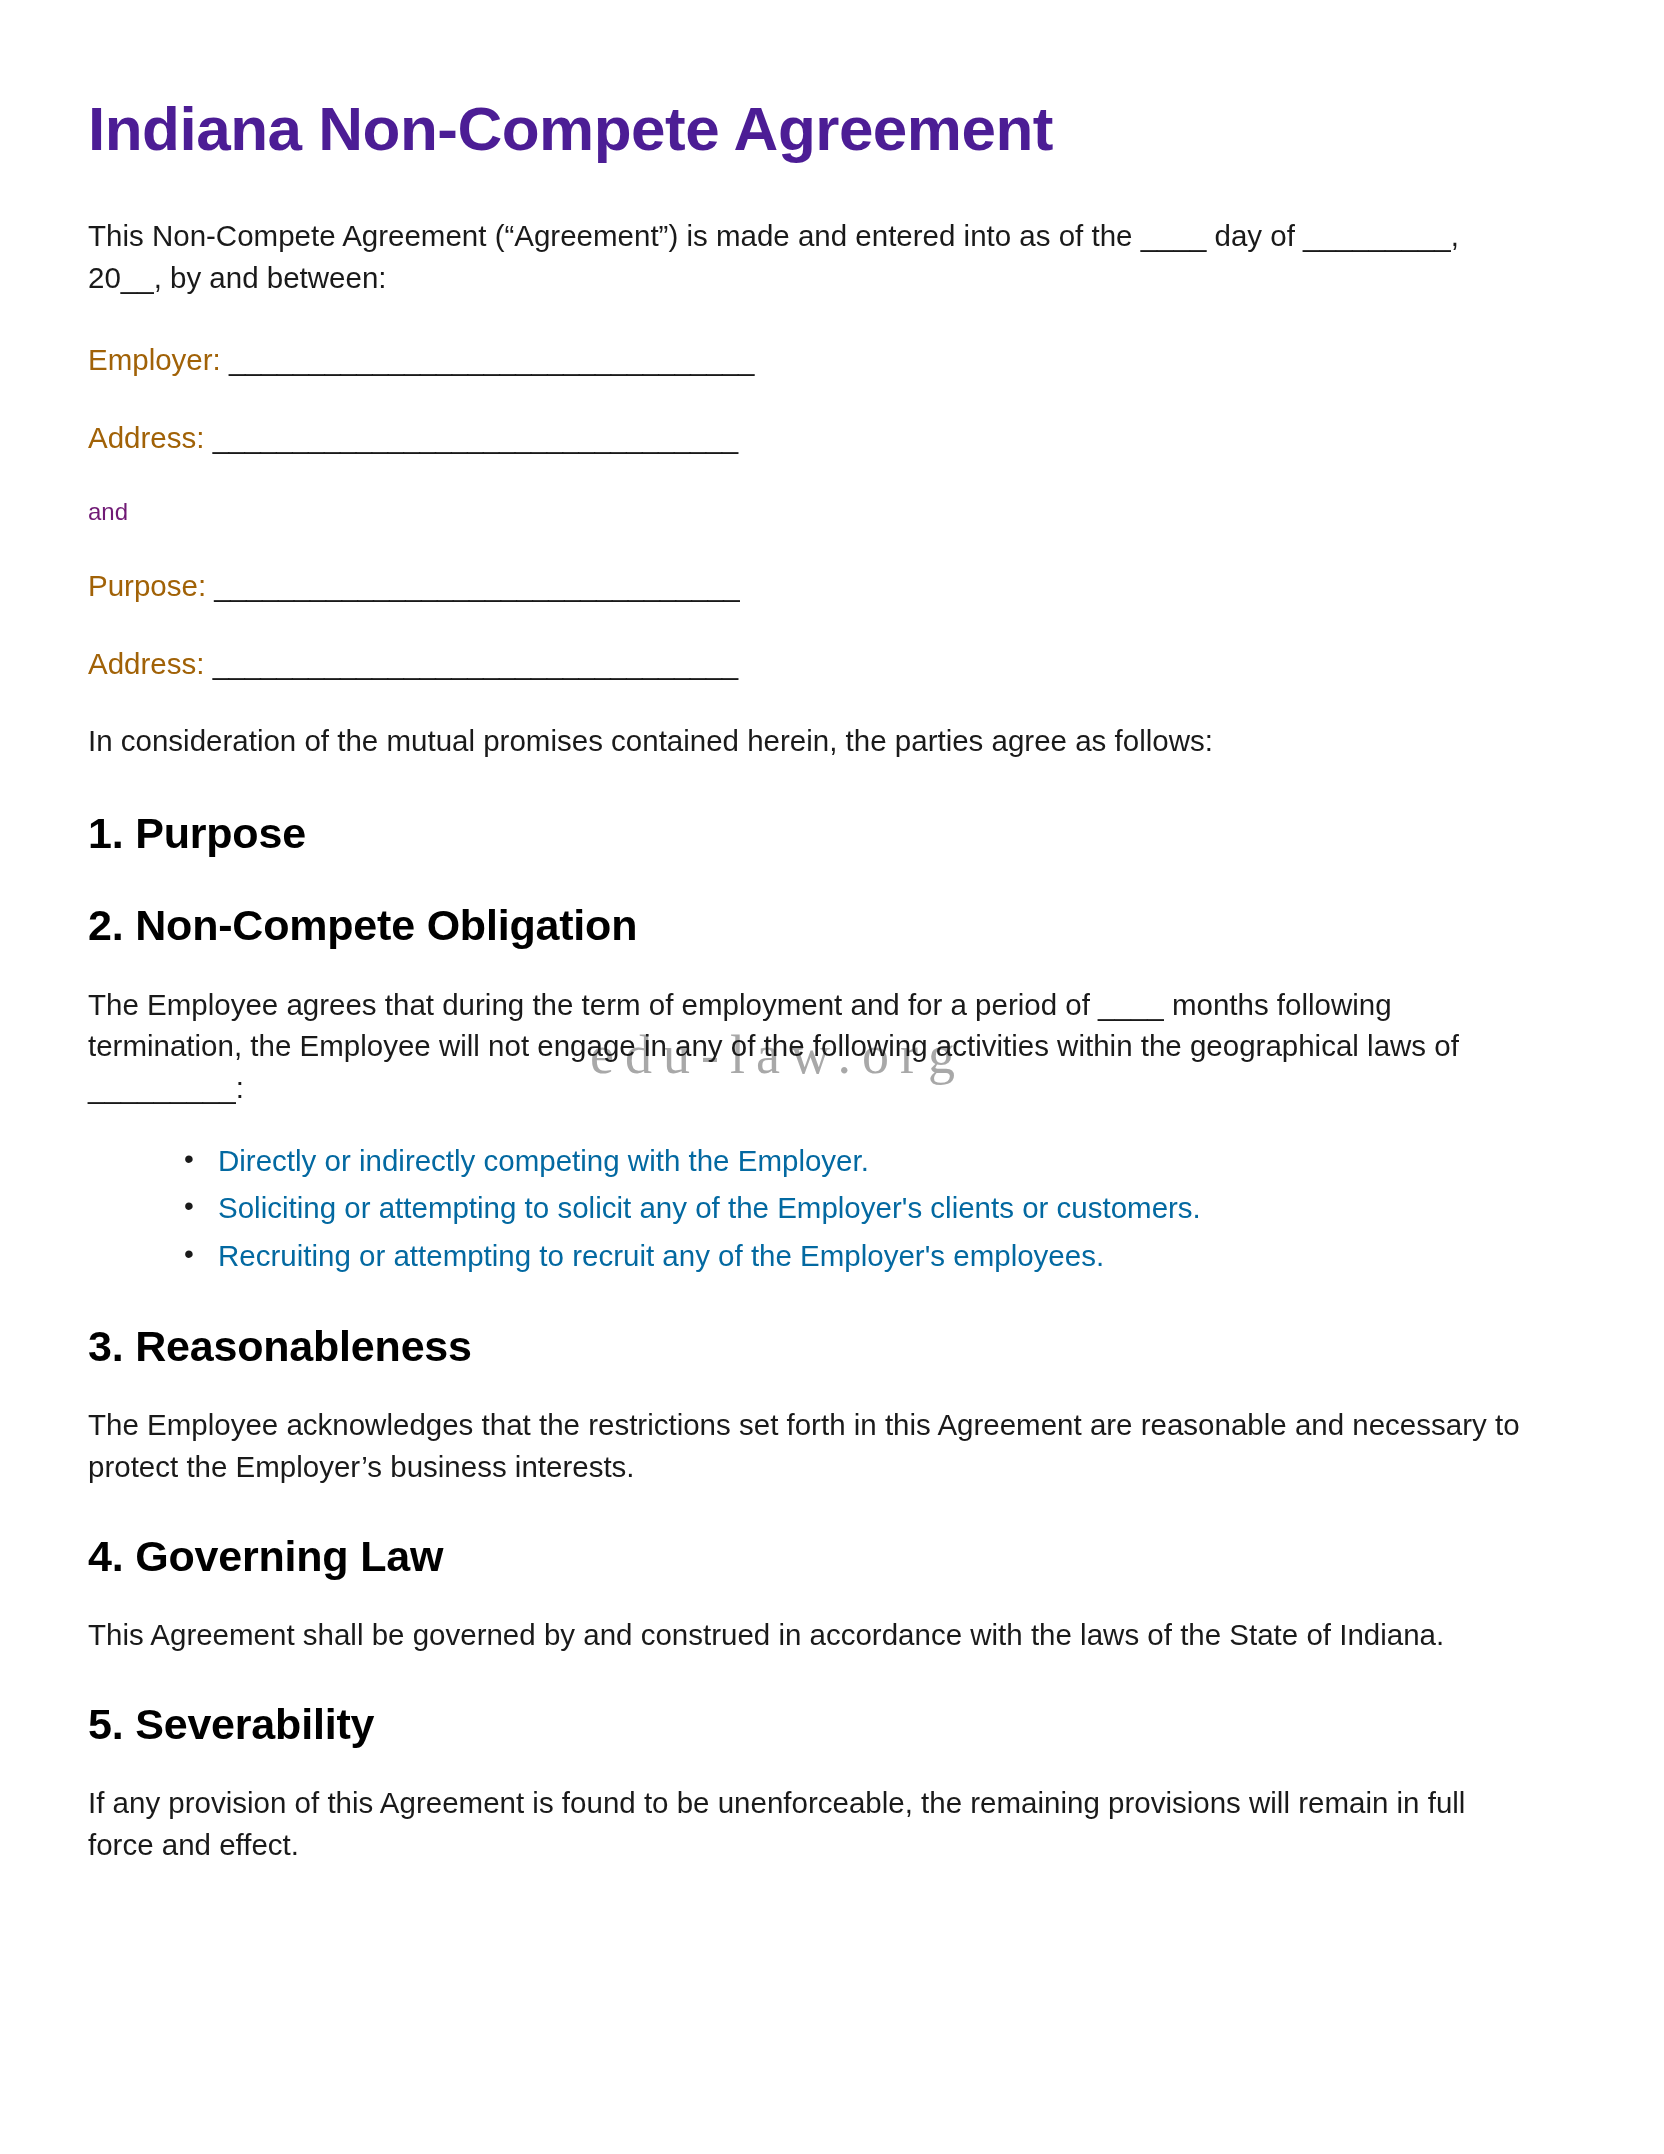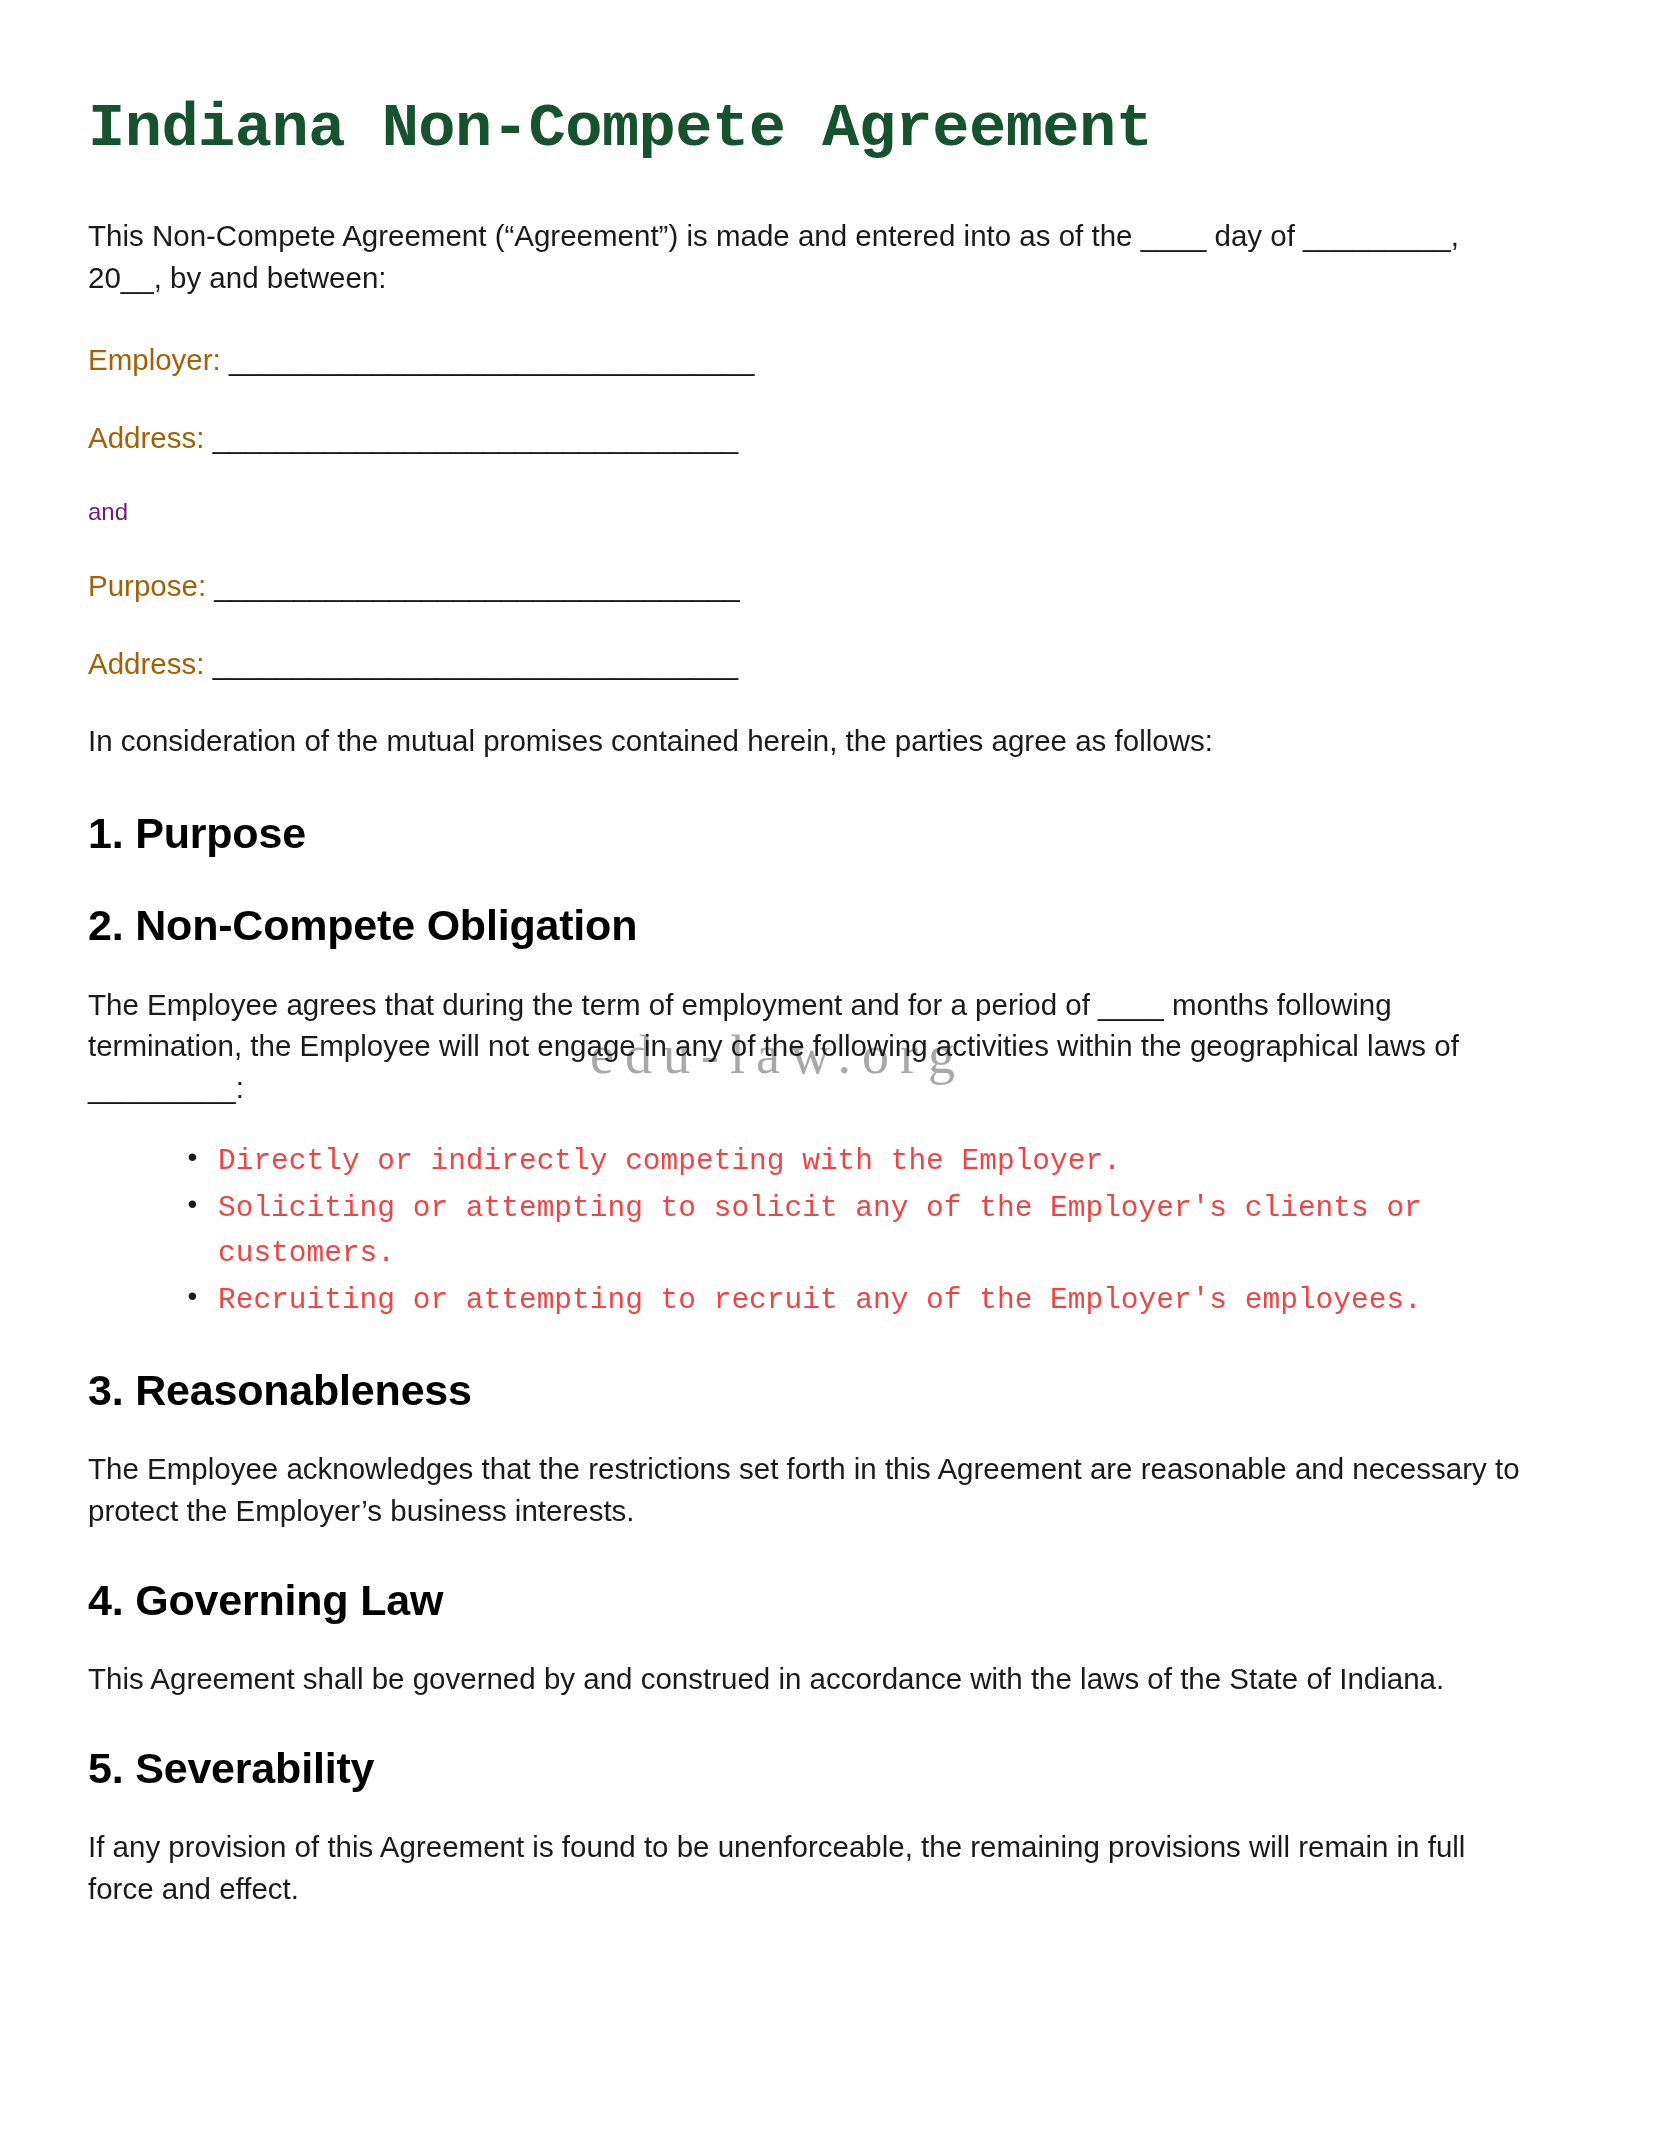--- a/index.html
+++ b/index.html
@@ -20,22 +20,21 @@
     box-sizing: border-box;
     padding: 96px 112px 0 88px;
     overflow: hidden;
   }
   .doc-title {
     font-size: 62px;
     font-weight: bold;
     line-height: 1.05;
     letter-spacing: -0.5px;
     margin: 0 0 54px 0;
-    color: #14532d;
-    font-family: Liberation Mono, monospace;
+    color: #4c1d95;
   }
   p.body-text {
     font-size: 29.5px;
     line-height: 1.42;
     margin: 0 16px 30px 0;
     color: #1a1a1a;
     max-width: 1450px;
   }
   p.intro {
     margin-bottom: 40px;
@@ -79,25 +78,24 @@
     margin-top: 47px;
   }
   ul.clause-list {
     margin: 22px 0 30px 0;
     padding-left: 96px;
     list-style: none;
   }
   ul.clause-list li {
     font-size: 29.5px;
     line-height: 1.5;
-    color: #ef4444;
+    color: #0369a1;
     position: relative;
     padding-left: 34px;
     margin-bottom: 3px;
-    font-family: Liberation Mono, monospace;
   }
   ul.clause-list li::before {
     content: "\2022";
     position: absolute;
     left: 0;
     top: -1px;
     font-size: 28px;
     color: #1a1a1a;
   }
   .watermark {

